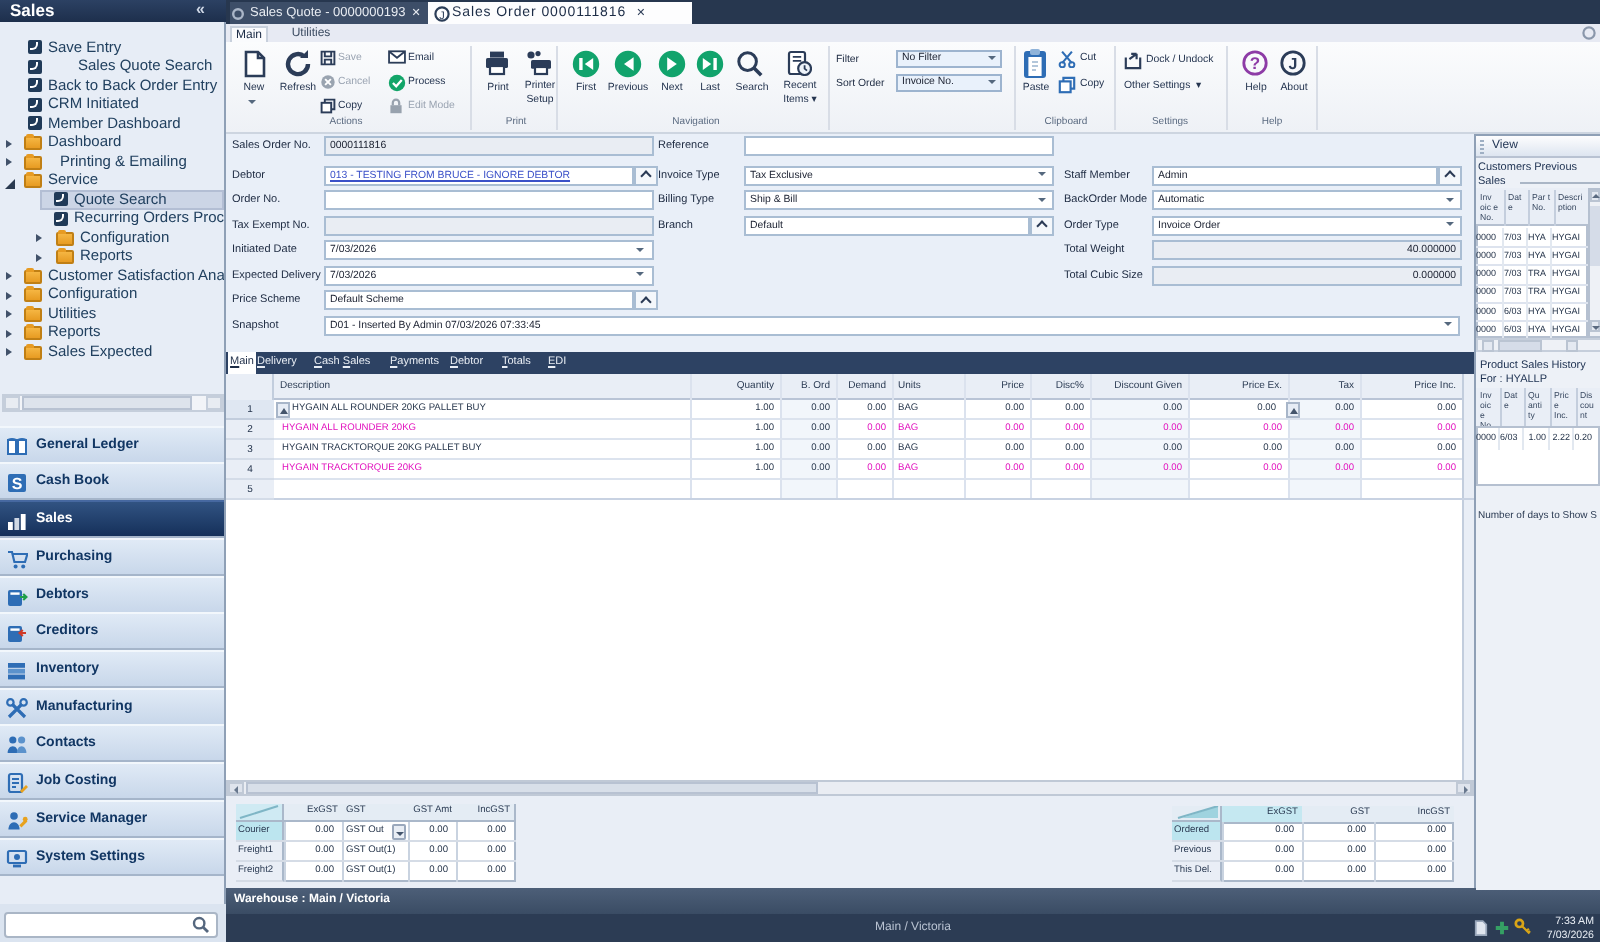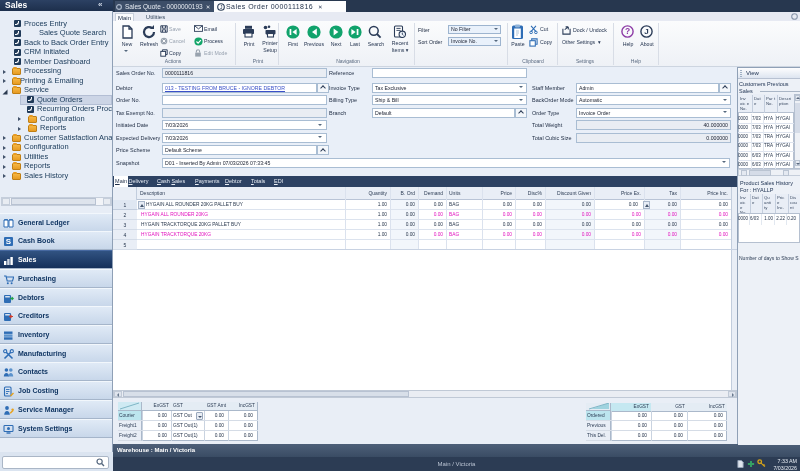--- a/index.html
+++ b/index.html
@@ -49,50 +49,50 @@
 <div id="root">
 
 <div class="ab" style="left:0;top:0;width:113px;height:471px;background:#e7edf6;border-right:1px solid #8fa0b6"></div>
 <div class="ab" style="left:0;top:0;width:113px;height:11px;background:linear-gradient(#2c4163,#1d2f4c)"></div>
 <div class="ab" style="left:5px;top:0;color:#fff;font-weight:bold;font-size:8.5px;line-height:11px">Sales</div>
 <div class="ab" style="left:98px;top:0;color:#cfd8e6;font-size:8px;line-height:10px;font-weight:bold">«</div>
 <div id="tree" class="ab" style="left:0;top:0;width:112px;height:196px;overflow:hidden">
 
 <div class="ab" style="left:20px;top:95px;width:92px;height:9.5px;background:#ccd5e6;border:1px solid #b3bed4"></div>
 
-<div class="ab tl" style="left:24px;top:19.5px">Proces Entry</div>
+<div class="ab tl" style="left:24px;top:19.5px">Save Entry</div>
 <div class="ab sqi" style="left:14px;top:20px"></div>
 
 <div class="ab tl" style="left:39px;top:29px">Sales Quote Search</div>
 <div class="ab sqi" style="left:14px;top:29.5px"></div>
 
 <div class="ab tl" style="left:24px;top:38.5px">Back to Back Order Entry</div>
 <div class="ab sqi" style="left:14px;top:39px"></div>
 
 <div class="ab tl" style="left:24px;top:48px">CRM Initiated</div>
 <div class="ab sqi" style="left:14px;top:48.5px"></div>
 
 <div class="ab tl" style="left:24px;top:57.5px">Member Dashboard</div>
 <div class="ab sqi" style="left:14px;top:58px"></div>
 
-<div class="ab tl" style="left:24px;top:67px">Processing</div>
+<div class="ab tl" style="left:24px;top:67px">Dashboard</div>
 <div class="ab fli" style="left:12px;top:68px"></div>
       <div class="ab arc" style="left:3px;top:69.5px"></div>
 
-<div class="ab tl" style="left:20px;top:76.5px">Printing &amp; Emailing</div>
+<div class="ab tl" style="left:30px;top:76.5px">Printing &amp; Emailing</div>
 <div class="ab fli" style="left:12px;top:77.5px"></div>
       <div class="ab arc" style="left:3px;top:79px"></div>
 
 <div class="ab tl" style="left:24px;top:86px">Service</div>
 <div class="ab fli" style="left:12px;top:87px"></div>
       <svg class="ab" style="left:2px;top:88.5px" width="6" height="6" viewBox="0 0 6 6">
         <polygon points="5.5,0.5 5.5,5.5 0.5,5.5" fill="#2a3a50"></polygon>
       </svg>
 
-<div class="ab tl" style="left:37px;top:95.5px">Quote Orders</div>
+<div class="ab tl" style="left:37px;top:95.5px">Quote Search</div>
 <div class="ab sqi" style="left:27px;top:96px"></div>
 
 <div class="ab tl" style="left:37px;top:105px">Recurring Orders Proces</div>
 <div class="ab sqi" style="left:27px;top:105.5px"></div>
 
 <div class="ab tl" style="left:40px;top:114.5px">Configuration</div>
 <div class="ab fli" style="left:28px;top:115.5px"></div>
       <div class="ab arc" style="left:18px;top:117px"></div>
 
 <div class="ab tl" style="left:40px;top:124px">Reports</div>
@@ -108,21 +108,21 @@
       <div class="ab arc" style="left:3px;top:145.5px"></div>
 
 <div class="ab tl" style="left:24px;top:152.5px">Utilities</div>
 <div class="ab fli" style="left:12px;top:153.5px"></div>
       <div class="ab arc" style="left:3px;top:155px"></div>
 
 <div class="ab tl" style="left:24px;top:162px">Reports</div>
 <div class="ab fli" style="left:12px;top:163px"></div>
       <div class="ab arc" style="left:3px;top:164.5px"></div>
 
-<div class="ab tl" style="left:24px;top:171.5px">Sales History</div>
+<div class="ab tl" style="left:24px;top:171.5px">Sales Expected</div>
 <div class="ab fli" style="left:12px;top:172.5px"></div>
       <div class="ab arc" style="left:3px;top:174px"></div>
 </div>
 
 <div class="ab" style="left:0;top:197;width:113px;height:9px"></div>
 <div class="ab" style="left:1px;top:197px;width:111px;height:9px;background:#f2f4f8;border:1px solid #c5cedb"></div>
 <div class="ab" style="left:2px;top:198px;width:8px;height:7px;background:#e8ecf2;border:1px solid #c5cedb"></div>
 <div class="ab" style="left:103px;top:198px;width:8px;height:7px;background:#e8ecf2;border:1px solid #c5cedb"></div>
 <div class="ab" style="left:11px;top:198px;width:85px;height:7px;background:#dde3ec;border:1px solid #b8c2d2"></div>
 <div id="navbtns">

